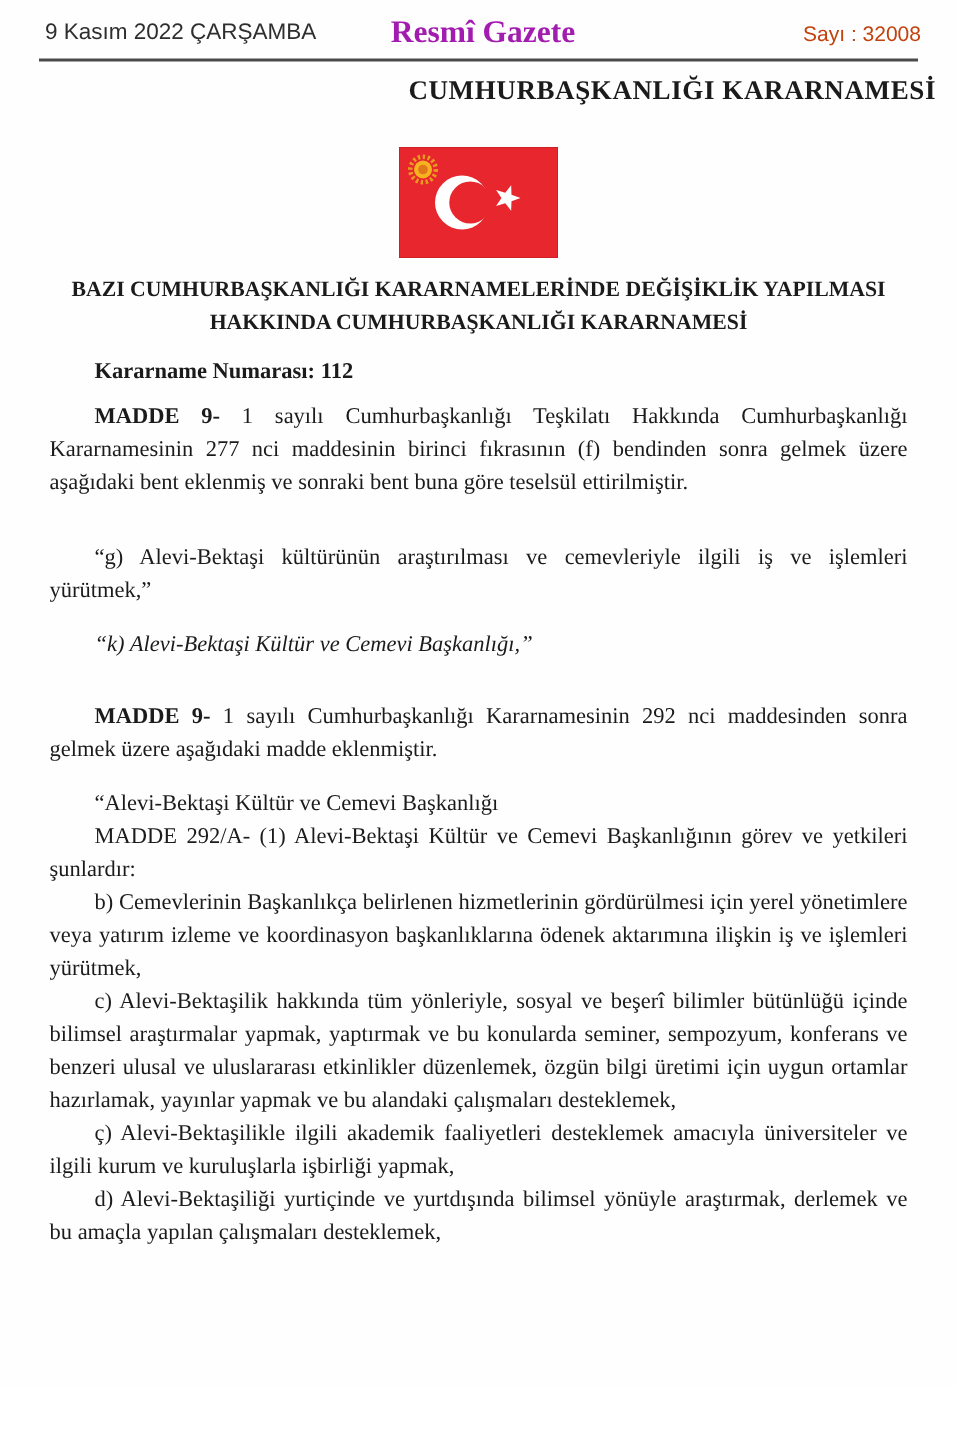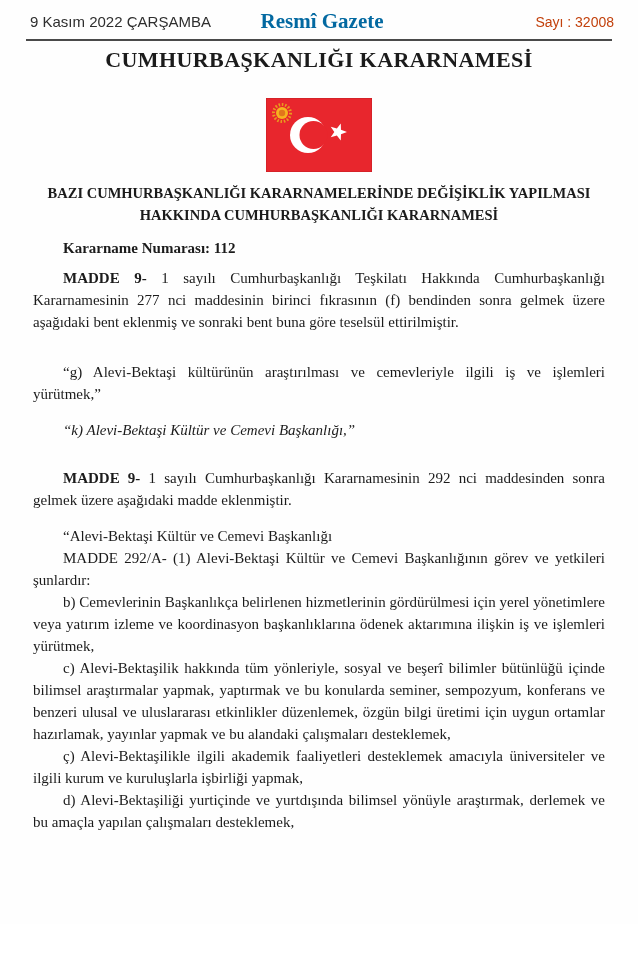--- a/index.html
+++ b/index.html
@@ -23,39 +23,39 @@
   .masthead-date {
     font-family: "Liberation Sans", sans-serif;
     font-size: 15px;
     color: #2e2e2e;
     justify-self: start;
   }
   .masthead-title {
     font-family: "Liberation Serif", serif;
     font-weight: bold;
     font-size: 21px;
-    color: #0369a1;
+    color: #a21caf;
     justify-self: center;
   }
   .masthead-issue {
     font-family: "Liberation Sans", sans-serif;
     font-size: 14px;
     color: #c2410c;
     justify-self: end;
   }
   .masthead-rule {
     margin: 5px 26px 0 26px;
     border: 0;
     border-top: 2px solid #4a4a4a;
   }
   
   .section-heading {
-    margin: 7px 0 0 0;
-    text-align: center;
-    font-size: 22px;
+    margin: 7px 14px 0 0;
+    text-align: right;
+    font-size: 18px;
     font-weight: bold;
     letter-spacing: 0.4px;
     line-height: 24px;
   }
   
   .flag-wrap {
     margin-top: 26px;
     display: flex;
     justify-content: center;
   }

